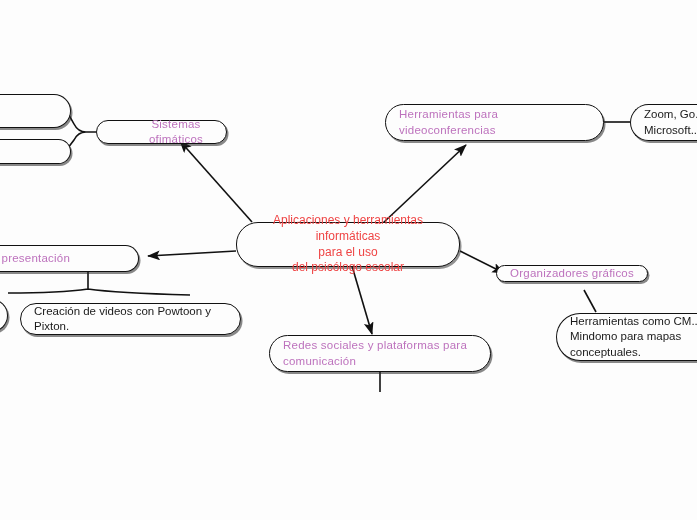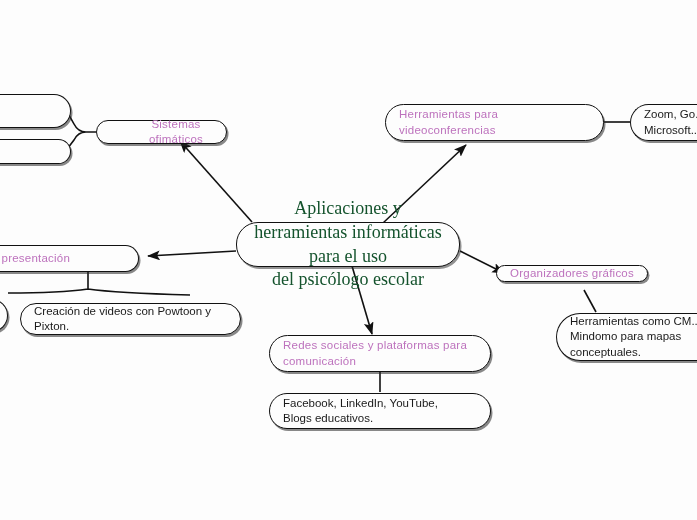--- a/index.html
+++ b/index.html
@@ -39,23 +39,23 @@
     width: 100%;
     padding: 0 13px;
     line-height: 1.32;
     white-space: pre-line;
   }
   .node.center {
     border-radius: 22px;
     box-shadow: 1.5px 2px 0 rgba(40,40,40,0.5);
   }
   .node.center .txt {
-    font-family: Liberation Serif, serif;
-    font-size: 18px;
-    color: #14532d;
+    font-family: Liberation Sans, sans-serif;
+    font-size: 12px;
+    color: #ef4444;
     text-align: center;
     padding: 0 10px;
   }
   .node.topic .txt {
     font-size: 11.5px;
     color: #bd72bd;
     text-align: left;
     letter-spacing: 0.02em;
   }
   .node.topic.centered .txt {
@@ -152,24 +152,20 @@
   <div class="node leaf" style="left:20px; top:303px; width:221px; height:32px;">
     <span class="txt">Creación de videos con Powtoon y
 Pixton.</span>
   </div>
 
   <div class="node topic" style="left:269px; top:335px; width:222px; height:37px;">
     <span class="txt">Redes sociales y plataformas para
 comunicación</span>
   </div>
 
-  <div class="node leaf" style="left:269px; top:393px; width:222px; height:36px;">
-    <span class="txt">Facebook, LinkedIn, YouTube,
-Blogs educativos.</span>
-  </div>
 
   <div class="node topic centered" style="left:496px; top:265px; width:152px; height:17px;">
     <span class="txt">Organizadores gráficos</span>
   </div>
 
   <div class="node leaf clip-right" style="left:556px; top:313px; width:160px; height:48px;">
     <span class="txt">Herramientas como CM...
 Mindomo para mapas
 conceptuales.</span>
   </div>

